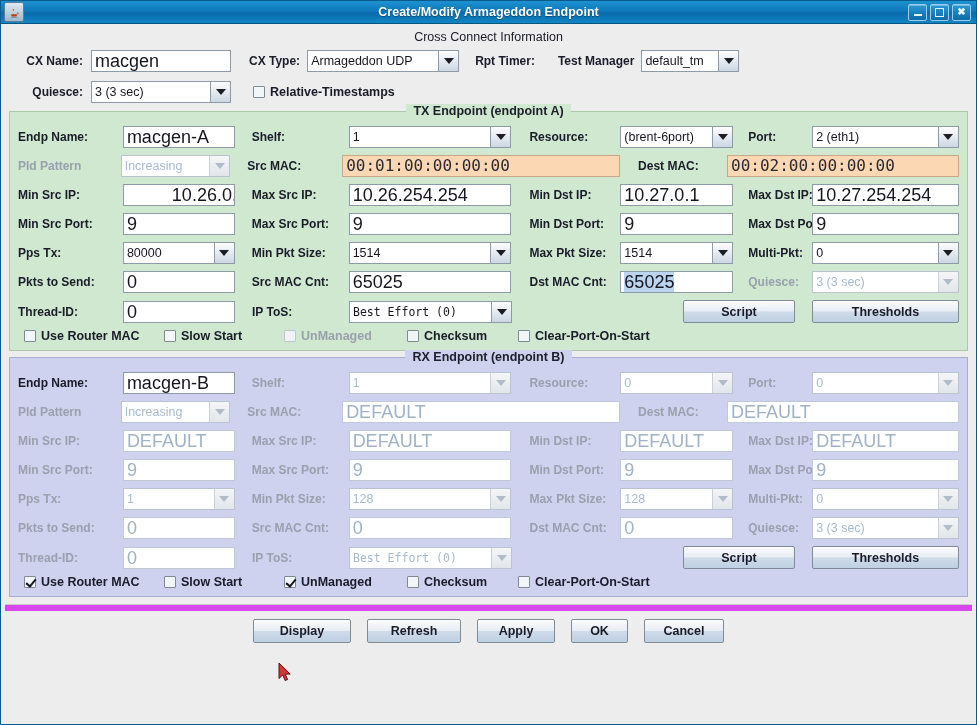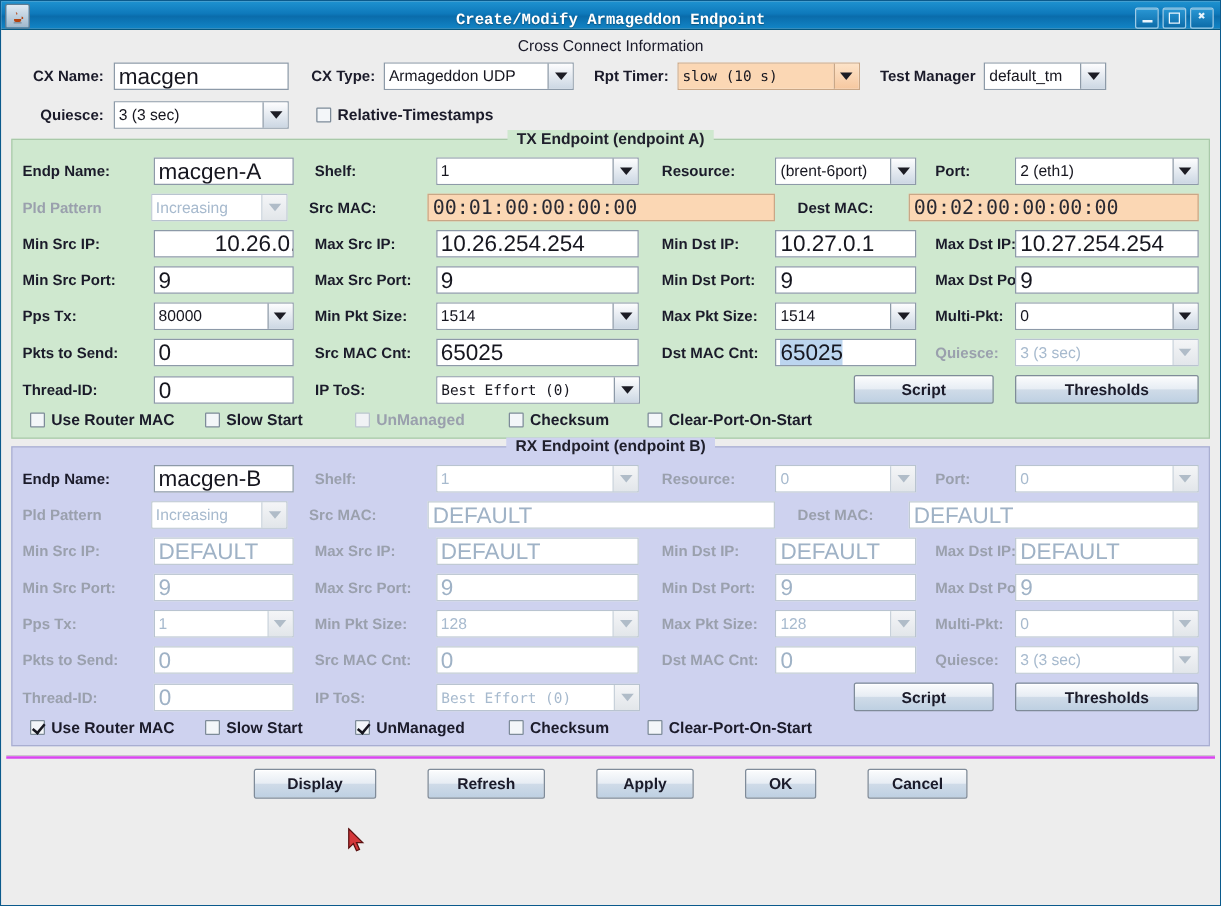--- a/index.html
+++ b/index.html
@@ -15,24 +15,23 @@
     box-sizing:border-box;
     border:1px solid #0b5a8c;
     background:#ededed;
     display:flex;flex-direction:column;
     position:relative;
   }
   
   .titlebar{
     height:22px;flex:0 0 22px;
     background:linear-gradient(to bottom,#1e92d0 0%,#0e79bb 45%,#0a6cab 55%,#1285c6 100%);
-    display:flex;align-items:flex-end;
+    display:flex;align-items:center;
     position:relative;
     border-bottom:1px solid #06577f;
-    font-family:Liberation Mono, monospace;
   }
   .titlebar .appicon{
     width:18px;height:18px;margin-left:3px;
     background:linear-gradient(to bottom,#dfe9f2,#9fb8cc);
     border:1px solid #5d7c93;
     border-radius:2px;
     display:flex;align-items:center;justify-content:center;
     font-size:12px;color:#9a3b12;line-height:1;
     overflow:hidden;
   }
@@ -161,24 +160,24 @@
     border:1px solid #7f8b99;border-radius:2px;
     background:linear-gradient(to bottom,#fbfcfd 0%,#e7edf4 48%,#cfdbe8 52%,#bed0e2 100%);
     display:flex;align-items:center;justify-content:center;
     font-weight:bold;font-size:12.5px;color:#1b1b2a;
     box-shadow:inset 0 1px 0 #ffffff;
     white-space:nowrap;
   }
   .footer{
     flex:0 0 auto;
     display:flex;align-items:flex-end;justify-content:center;
-    gap:41px;
+    gap:16px;
     padding:8px 0 9px 0;
     background:#ededed;
-    border-top:2px solid #d946ef;
+    border-top:6px solid #d946ef;
   }
   .footer .btn{height:24px;}
   .sep{height:1px;background:#c9c9c9;margin:1px 0 0 0;}
   .cursor{
     position:absolute;pointer-events:none;
     width:14px;height:20px;
   }
 </style>
 </head>
 <body>
@@ -217,26 +216,20 @@
 
         <div class="lbl" style="margin-left:18px;margin-right:7px;">CX Type:</div>
         <div class="cb" style="width:152px;">
           <div class="val">Armageddon UDP</div>
           <div class="arw">
               <i></i>
             </div>
         </div>
 
         <div class="lbl" style="margin-left:16px;margin-right:7px;">Rpt Timer:</div>
-        <div class="cb hl" style="width:146px;">
-          <div class="val">slow     (10 s)</div>
-          <div class="arw">
-              <i></i>
-            </div>
-        </div>
 
         <div class="lbl" style="margin-left:16px;margin-right:7px;">Test Manager</div>
         <div class="cb" style="width:98px;">
           <div class="val">default_tm</div>
           <div class="arw">
               <i></i>
             </div>
         </div>
       </div>
 

